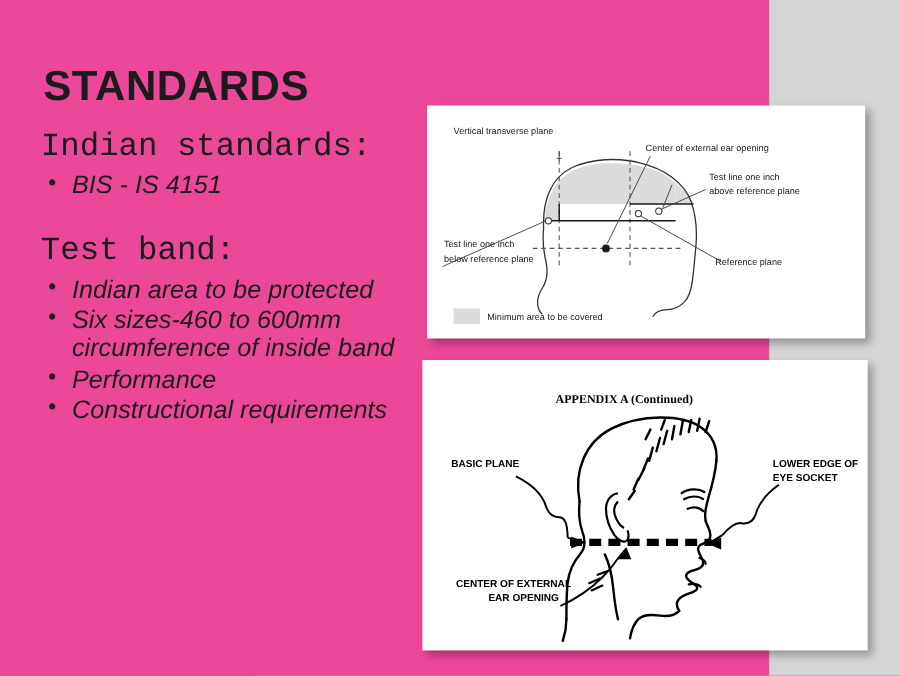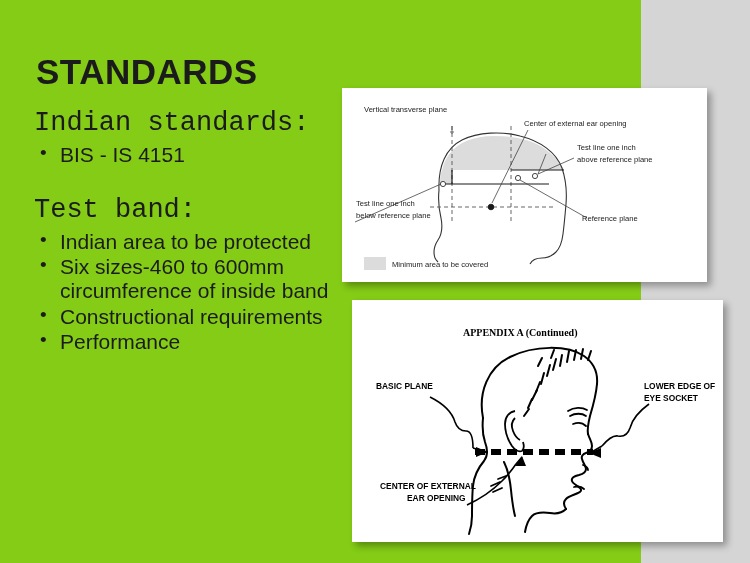--- a/index.html
+++ b/index.html
@@ -12,21 +12,21 @@
     background: #d5d5d5;
     font-family: "Liberation Sans", sans-serif;
     overflow: hidden;
     position: relative;
   }
   .slide {
     position: absolute;
     left: 0; top: 0;
     width: 641px;
     height: 563px;
-    background: #84cc16;
+    background: #ec4899;
   }
 
   
   .text-col {
     position: absolute;
     left: 30px;
     top: 54px;
     width: 330px;
   }
   .slide-title {
@@ -41,20 +41,21 @@
     font-size: 27px;
     color: #1b1b1b;
     margin: 0 0 2px 4px;
     line-height: 1.25;
     font-family: Liberation Mono, monospace;
   }
   ul.bullets {
     list-style: none;
     margin: 0;
     padding: 0;
+    font-style: italic;
   }
   ul.bullets li {
     position: relative;
     font-size: 21px;
     color: #1b1b1b;
     line-height: 1.16;
     padding-left: 30px;
     margin-bottom: 1px;
   }
   ul.bullets li::before {
@@ -70,21 +71,21 @@
   }
 
   
   .figure {
     position: absolute;
     background: #ffffff;
     box-shadow: 4px 4px 7px rgba(0,0,0,0.33);
     overflow: hidden;
   }
   #figure-top {
-    left: 342px;
+    left: 356px;
     top: 88px;
     width: 365px;
     height: 194px;
   }
   #figure-bottom {
     left: 352px;
     top: 300px;
     width: 371px;
     height: 242px;
   }
@@ -126,22 +127,22 @@
       <li>BIS - IS 4151</li>
     </ul>
 
     <div class="gap"></div>
 
     <p class="lead">Test band:</p>
 
     <ul class="bullets">
       <li>Indian area to be protected</li>
       <li>Six sizes-460 to 600mm circumference of inside band</li>
+      <li>Performance</li>
       <li>Constructional requirements</li>
-      <li>Performance</li>
     </ul>
   </div>
 
   <div class="figure" id="figure-top">
     <svg viewBox="0 0 365 194" xmlns="http://www.w3.org/2000/svg">
       <rect x="0" y="0" width="365" height="194" fill="#ffffff"></rect>
 
       <g>
         <path d="M98,96 C98,96 99,78 106,68 C115,54 132,48 152,48
                  C178,48 196,54 207,64 L207,82 L110,82 L110,96 Z" fill="#dcdcdc" stroke="none"></path>

